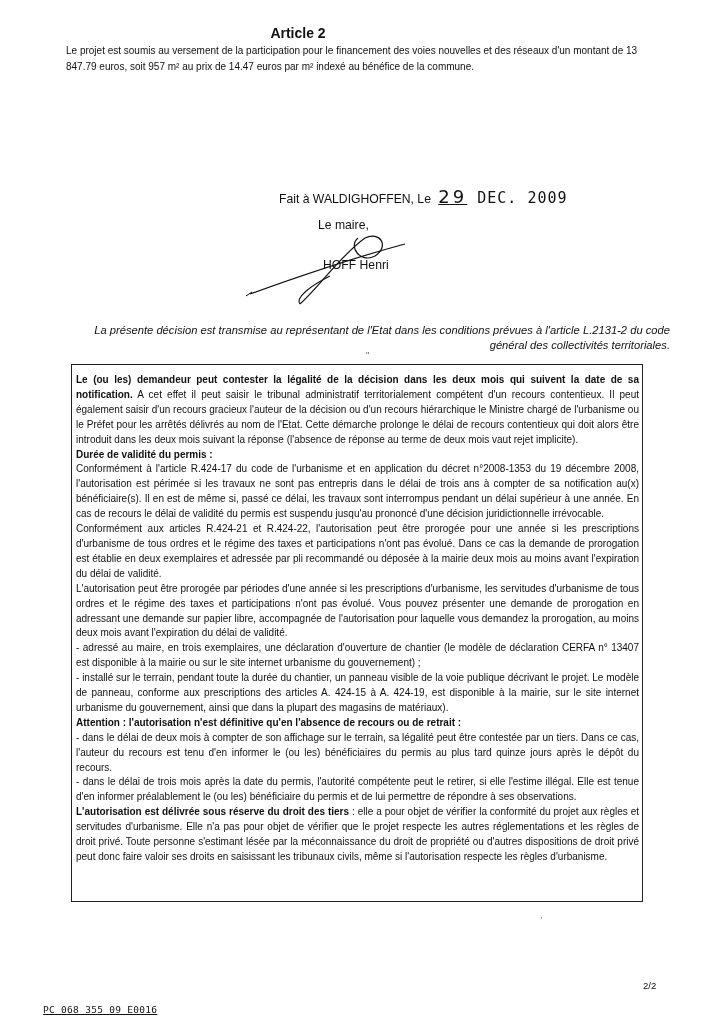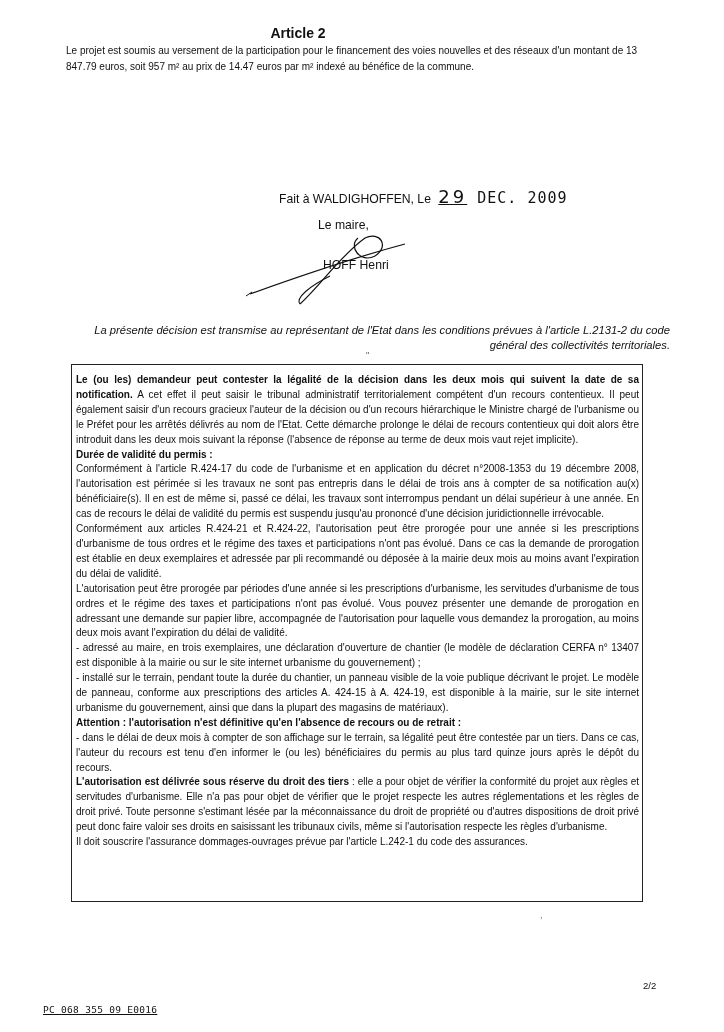--- a/index.html
+++ b/index.html
@@ -55,20 +55,20 @@
 <div class="box">
   <p><b>Le (ou les) demandeur peut contester la légalité de la décision dans les deux mois qui suivent la date de sa notification.</b><span> A cet effet il peut saisir le tribunal administratif territorialement compétent d'un recours contentieux. Il peut également saisir d'un recours gracieux l'auteur de la décision ou d'un recours hiérarchique le Ministre chargé de l'urbanisme ou le Préfet pour les arrêtés délivrés au nom de l'Etat. Cette démarche prolonge le délai de recours contentieux qui doit alors être introduit dans les deux mois suivant la réponse (l'absence de réponse au terme de deux mois vaut rejet implicite).</span></p>
   <p><b>Durée de validité  du permis :</b></p>
   <p>Conformément à l'article R.424-17 du code de l'urbanisme et en application du décret n°2008-1353 du 19 décembre 2008, l'autorisation est périmée si les travaux ne sont pas entrepris dans le délai de trois ans à compter de sa notification au(x) bénéficiaire(s). Il en est de même si, passé ce délai, les travaux sont interrompus pendant un délai supérieur à une année. En cas de recours le délai de validité du permis est suspendu jusqu'au prononcé d'une décision juridictionnelle irrévocable.</p>
   <p>Conformément aux articles R.424-21 et R.424-22, l'autorisation peut être prorogée pour une année si les prescriptions d'urbanisme de tous ordres et le régime des taxes et participations n'ont pas évolué. Dans ce cas la demande de prorogation est établie en deux exemplaires et adressée par pli recommandé ou déposée à la mairie deux mois au moins avant l'expiration du délai de validité.</p>
   <p>L'autorisation peut être prorogée par périodes d'une année si les prescriptions d'urbanisme, les servitudes d'urbanisme de tous ordres et le régime des taxes et participations n'ont pas évolué. Vous pouvez présenter une demande de prorogation en adressant une demande sur papier libre, accompagnée de l'autorisation pour laquelle vous demandez la prorogation, au moins deux mois avant l'expiration du délai de validité.</p>
   <p>- adressé au maire, en trois exemplaires, une déclaration d'ouverture de chantier (le modèle de déclaration CERFA n° 13407 est disponible à la mairie ou sur le site internet urbanisme du gouvernement) ;</p>
   <p>- installé sur le terrain, pendant toute la durée du chantier, un panneau visible de la voie publique décrivant le projet. Le modèle de panneau, conforme aux prescriptions des articles A. 424-15 à A. 424-19, est disponible à la mairie, sur le site internet urbanisme du gouvernement, ainsi que dans la plupart des magasins de matériaux).</p>
   <p><b>Attention : l'autorisation n'est définitive qu'en l'absence de recours ou de retrait :</b></p>
   <p>- dans le délai de deux mois à compter de son affichage sur le terrain, sa légalité peut être contestée par un tiers. Dans ce cas, l'auteur du recours est tenu d'en informer le (ou les) bénéficiaires du permis au plus tard quinze jours après le dépôt du recours.</p>
+  <p>- dans le délai de trois mois après la date du permis, l'autorité compétente peut le retirer, si elle l'estime illégal. Elle est tenue d'en informer préalablement le (ou les) bénéficiaire du permis et de lui permettre de répondre à ses observations.</p>
   <p><b>L'autorisation est délivrée sous réserve du droit des tiers</b><span> : elle a pour objet de vérifier la conformité du projet aux règles et servitudes d'urbanisme. Elle n'a pas pour objet de vérifier  que le projet respecte les autres réglementations et les règles de droit privé. Toute personne s'estimant lésée par la méconnaissance du droit de propriété ou d'autres dispositions de droit privé peut donc faire valoir ses droits en saisissant les tribunaux civils, même si l'autorisation  respecte les règles d'urbanisme.</span></p>
-  <p>Il doit souscrire l'assurance dommages-ouvrages prévue par l'article L.242-1 du code des assurances.</p>
 </div>
 
 <div class="mark">,</div>
 
 <div class="footer-ref">PC 068 355 09 E0016</div>
 <div class="footer-page">2/2</div>
 
 </body></html>

